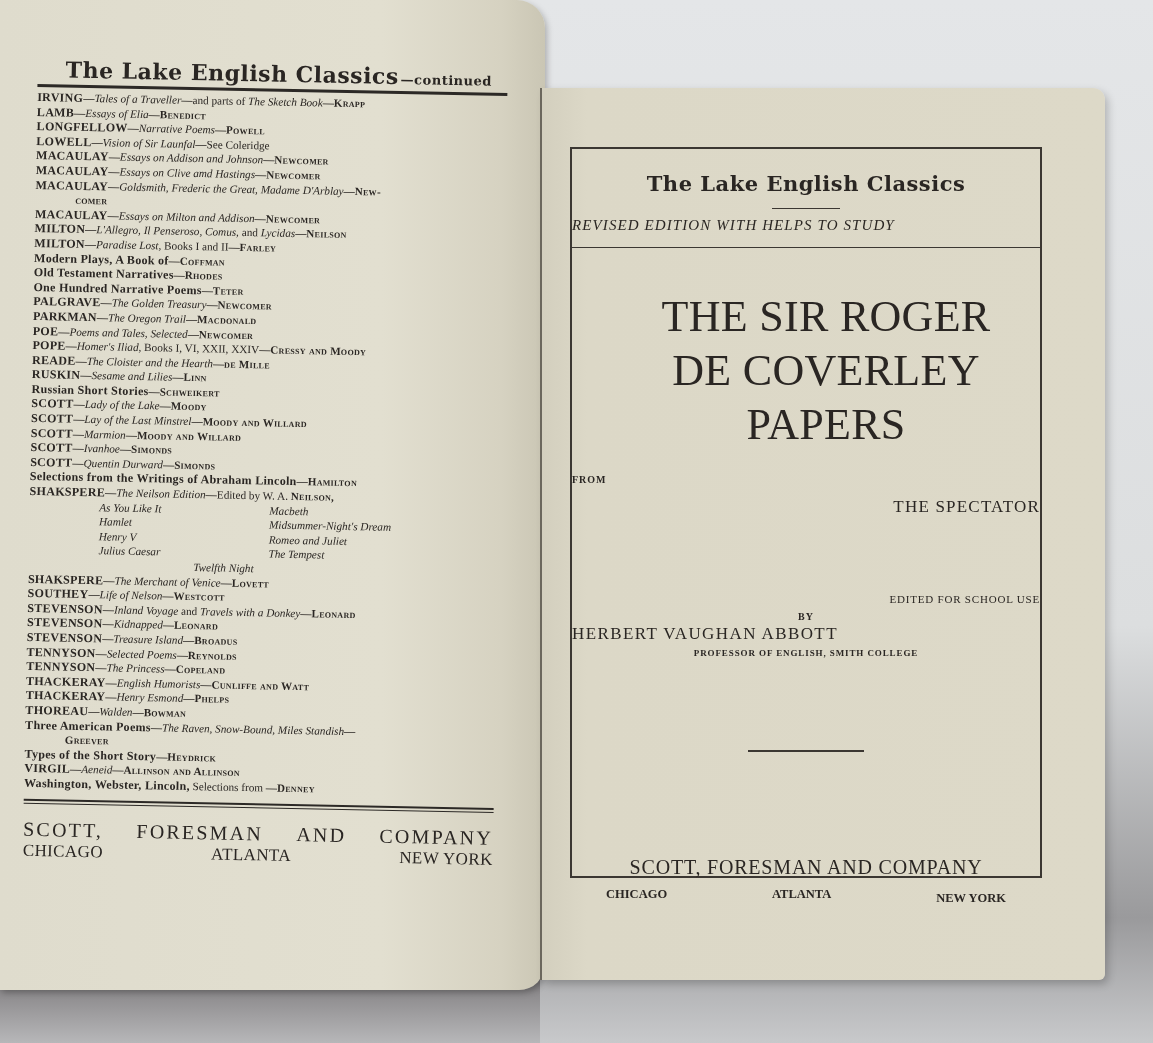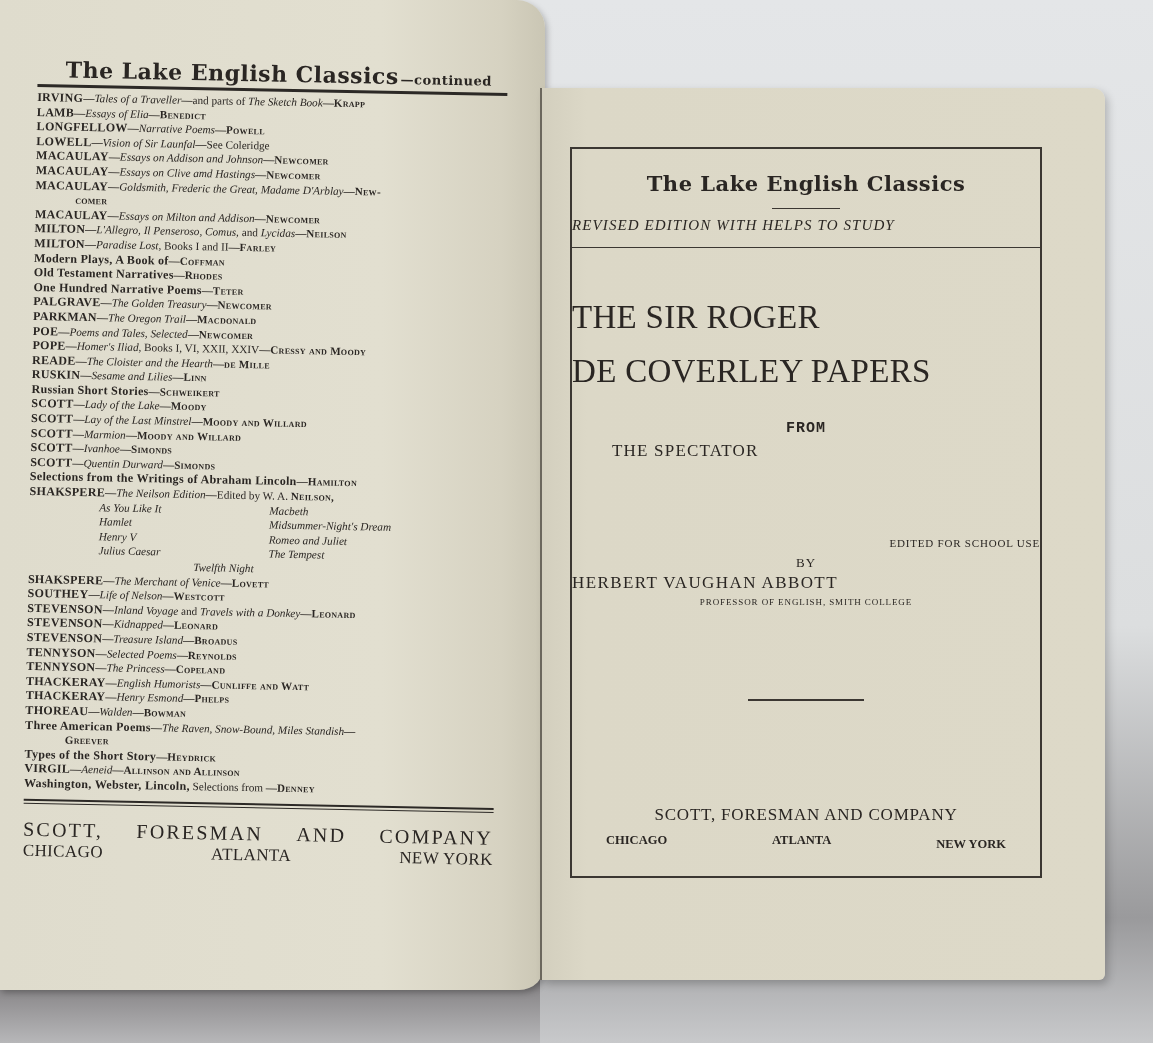--- a/index.html
+++ b/index.html
@@ -66,29 +66,29 @@
 
   
   .frame {
     position: absolute; left: 570px; top: 147px; width: 468px; height: 727px;
     border: 2px solid #3b3732;
   }
   .rp-series { text-align: center; margin-top: 22px; font-size: 21px; }
   .rp-short-rule { width: 68px; height: 1px; background: #3b3732; margin: 12px auto 8px auto; }
   .rp-edition { text-align: left; font-style: italic; font-size: 15px; letter-spacing: 1.1px; }
   .rp-divider { height: 1px; background: #3b3732; margin-top: 13px; }
-  .rp-title { font-size: 33px; line-height: 54px; margin-top: 42px; letter-spacing: 0.3px; }
-  .rp-from { text-align: center; font-size: 15px; letter-spacing: 1px; font-weight: bold; margin-top: 22px; font-family: Liberation Mono, monospace; }
-  .rp-source { text-align: left; font-size: 17px; letter-spacing: 1.2px; margin-top: 4px; padding-left: 40px; }
+  .rp-title { text-align: center; font-size: 44px; line-height: 54px; margin-top: 42px; letter-spacing: 0.3px; margin-left: 40px; }
+  .rp-from { text-align: left; font-size: 10px; letter-spacing: 1px; font-weight: bold; margin-top: 22px; }
+  .rp-source { text-align: right; font-size: 17px; letter-spacing: 1.2px; margin-top: 12px; padding-left: 40px; }
   .rp-edited { text-align: right; font-size: 11px; letter-spacing: 0.8px; margin-top: 76px; }
-  .rp-by { text-align: center; font-size: 13px; font-weight: normal; letter-spacing: 1px; margin-top: 6px; }
+  .rp-by { text-align: center; font-size: 10px; font-weight: bold; letter-spacing: 1px; margin-top: 6px; }
   .rp-editor { text-align: left; font-size: 17px; letter-spacing: 1.4px; margin-top: 2px; }
-  .rp-affil { text-align: center; font-size: 9px; letter-spacing: 0.9px; font-weight: normal; margin-top: 4px; }
+  .rp-affil { text-align: center; font-size: 9px; letter-spacing: 0.9px; font-weight: bold; margin-top: 4px; }
   .rp-mid-rule { width: 116px; height: 2px; background: #3b3732; margin: 92px auto 0 auto; }
-  .rp-publisher { text-align: center; font-size: 17px; letter-spacing: 0.8px; margin-top: 104px; }
+  .rp-publisher { text-align: center; font-size: 20px; letter-spacing: 0.8px; margin-top: 104px; }
   .rp-cities {
     display: flex; justify-content: space-between; padding: 0 34px; font-size: 12.5px; font-weight: bold; margin-top: 8px;
   }
   .rp-cities span:last-child { transform: translateY(4px); }
 </style>
 </head>
 <body>
 
 <div class="cover-left"></div>
 <div class="cover-spine"></div>

